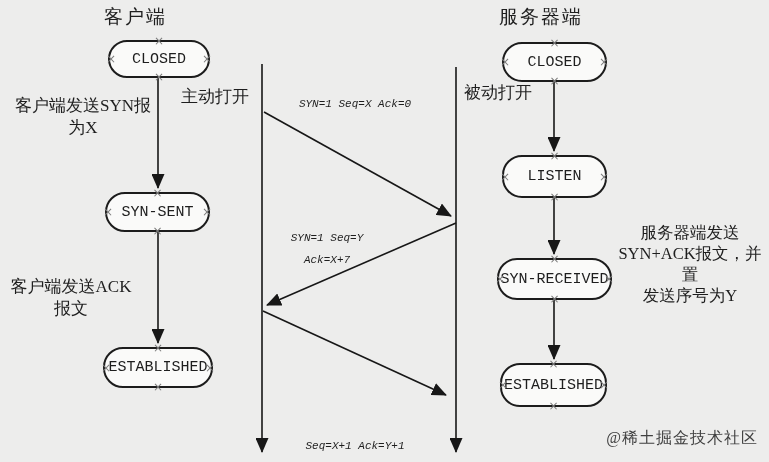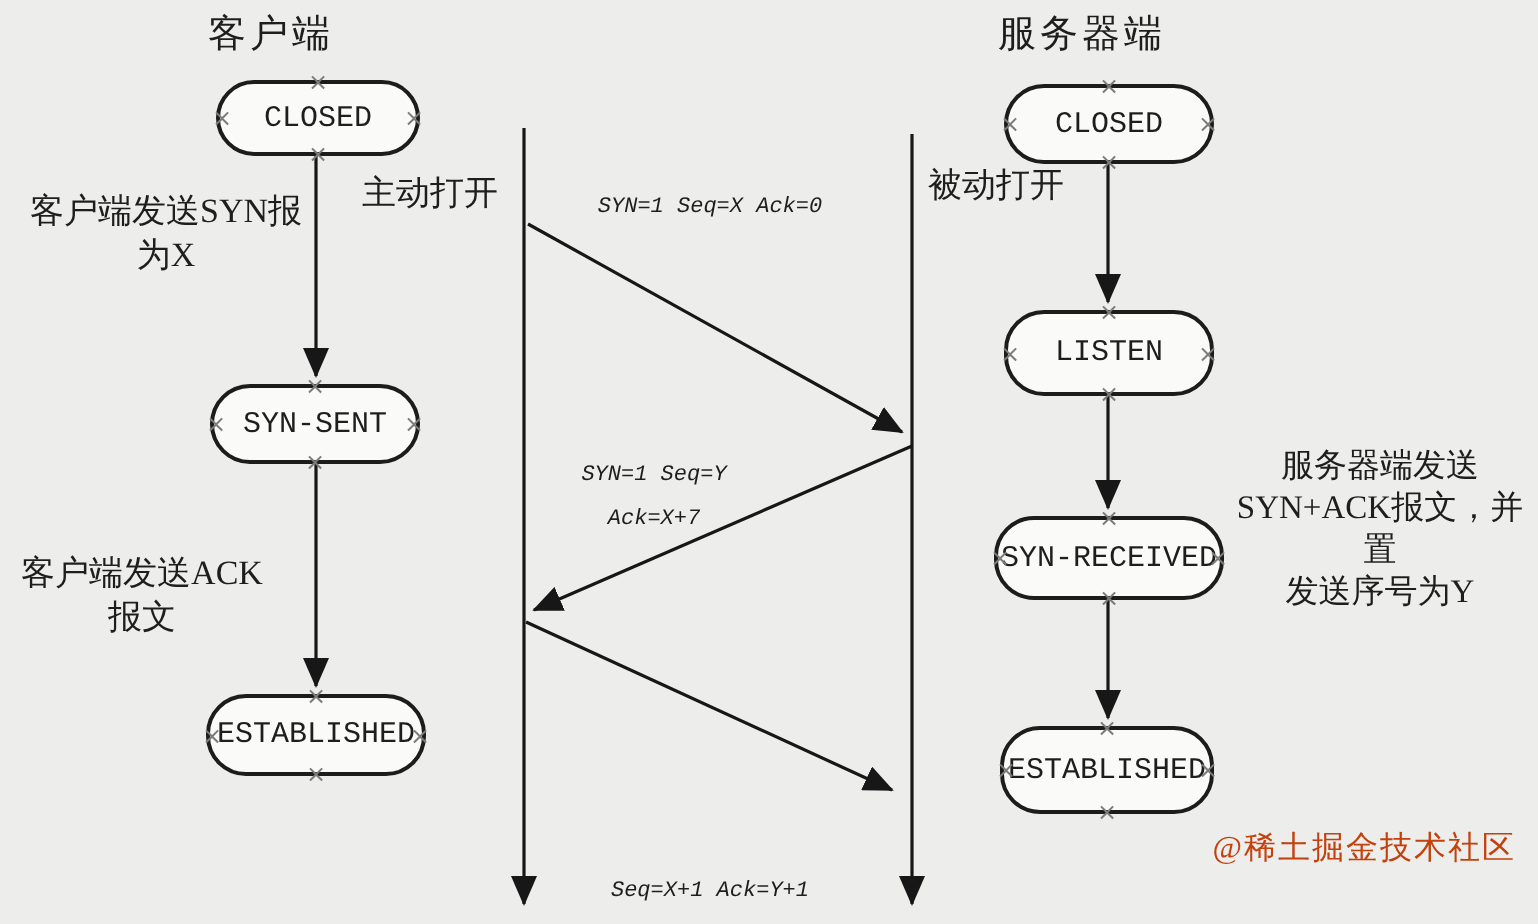--- a/index.html
+++ b/index.html
@@ -79,23 +79,23 @@
     line-height:22px;
   }
   #note-client-syn {left:2px;  top:95px; width:162px;}
   #note-client-ack {left:4px;  top:276px;width:134px;text-align:center;}
   #note-server-synack{left:614px;top:198px;width:152px;font-size:16.5px;line-height:21px;margin-top:24px;}
   #note-active-open {left:181px;top:86px;white-space:nowrap;}
   #note-passive-open{left:464px;top:82px;white-space:nowrap;}
 
   #watermark{
     position:absolute;
-    right:11px;top:414px;
+    right:11px;top:428px;
     font-size:16px;
-    color:#c2410c;
+    color:#404040;
     letter-spacing:1px;
     white-space:nowrap;
   }
 </style>
 </head>
 <body>
 
 <div id="canvas">
 
   <div class="col-title" id="client-title">客户端</div>

